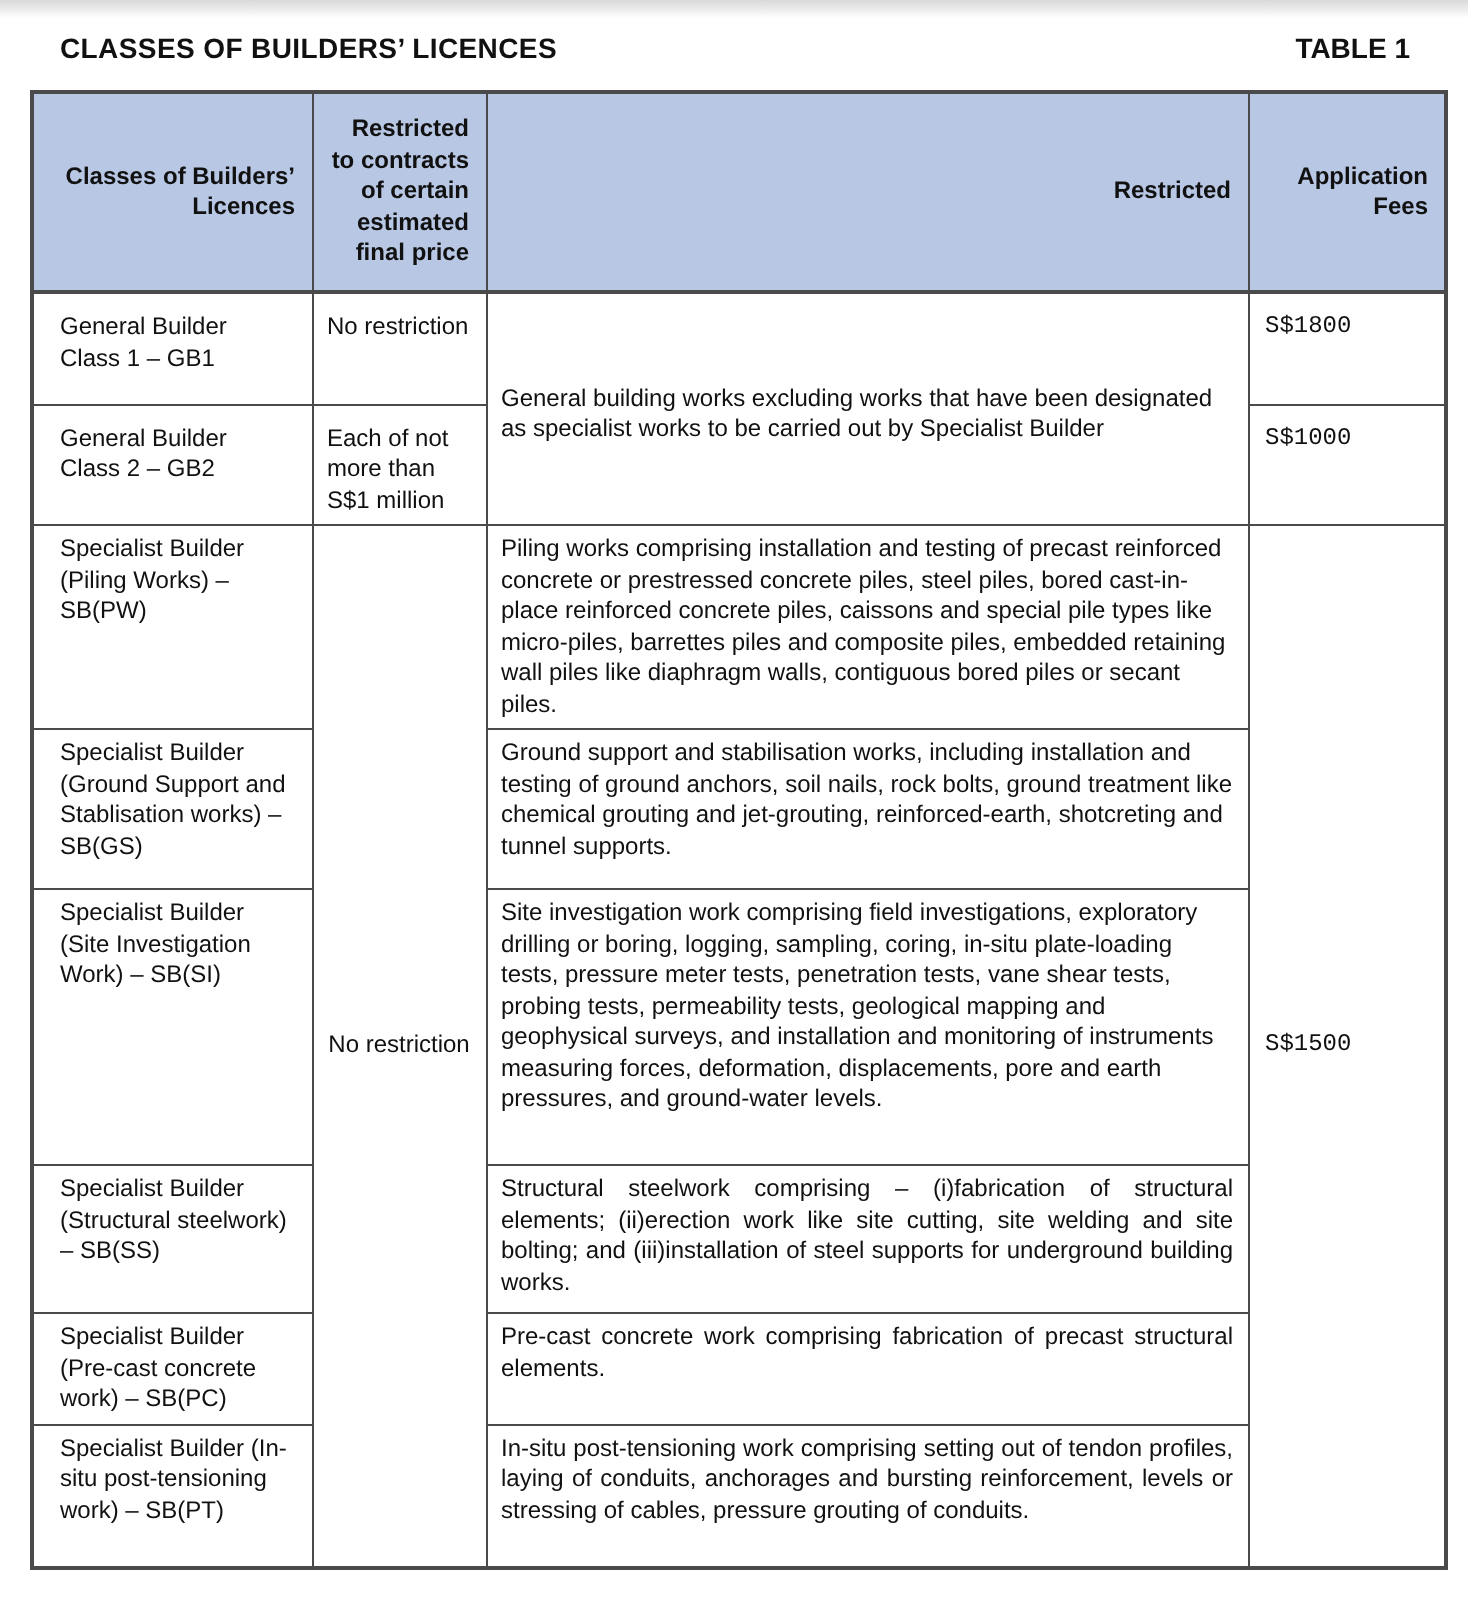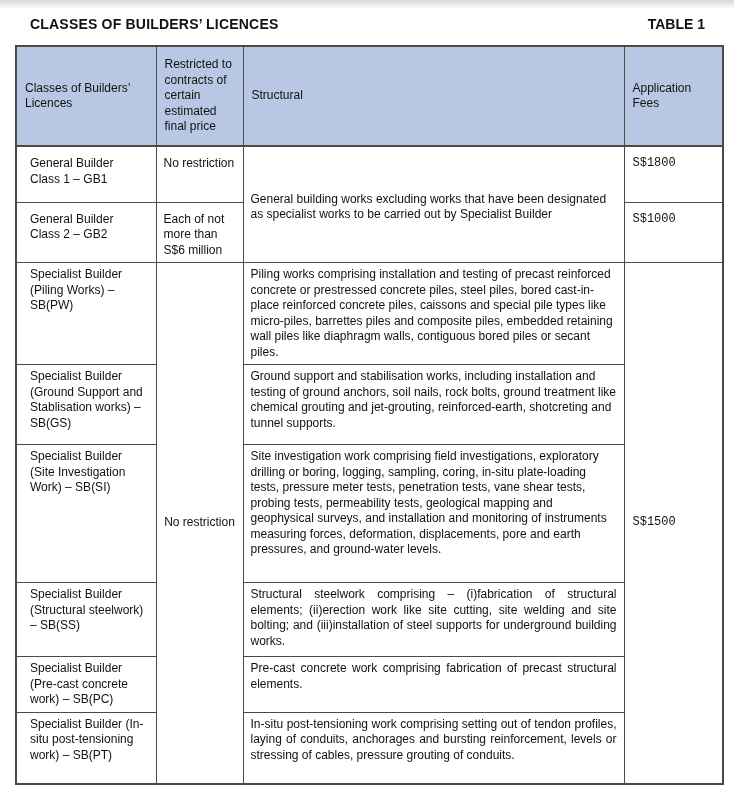--- a/index.html
+++ b/index.html
@@ -50,23 +50,23 @@
   th,td{
     border:1px solid #4a4a4a;
     font-size:12px;
     line-height:15.5px;
     padding:4px 7px;
     vertical-align:top;
     word-wrap:break-word;
   }
   thead th{
     background:var(--header-bg,#b8c7e4);
-    text-align:left;
+    text-align:right;
     vertical-align:middle;
-    font-weight:normal;
+    font-weight:bold;
     border-bottom:2px solid #4a4a4a;
     padding:4px 8px;
   }
   tr.h-head{height:100px}
   tr.h-gb1{height:56px}
   tr.h-gb2{height:49px}
   tr.h-sp1{height:100px}
   tr.h-sp2{height:80px}
   tr.h-sp3{height:138px}
   tr.h-sp4{height:74px}
@@ -96,34 +96,34 @@
     <colgroup>
       <col class="c1">
         <col class="c2">
         <col class="c3">
         <col class="c4">
     </colgroup>
     <thead>
       <tr class="h-head">
         <th>Classes of Builders’ Licences</th>
         <th>Restricted to contracts of certain estimated final price</th>
-        <th>Structural</th>
+        <th>Restricted</th>
         <th>Application Fees</th>
       </tr>
     </thead>
     <tbody>
       <tr class="h-gb1 gb">
         <td class="cls">General Builder Class 1 – GB1</td>
         <td>No restriction</td>
         <td class="mid" rowspan="2">General building works excluding works that have been designated as specialist works to be carried out by Specialist Builder</td>
         <td class="fee">S$1800</td>
       </tr>
       <tr class="h-gb2 gb">
         <td class="cls">General Builder Class 2 – GB2</td>
-        <td>Each of not more than S$6 million</td>
+        <td>Each of not more than S$1 million</td>
         <td class="fee">S$1000</td>
       </tr>
 
       <tr class="h-sp1">
         <td class="cls">Specialist Builder (Piling Works) – SB(PW)</td>
         <td class="mid ctr" rowspan="6">No restriction</td>
         <td>Piling works comprising installation and testing of precast reinforced concrete or prestressed concrete piles, steel piles, bored cast-in-place reinforced concrete piles, caissons and special pile types like micro-piles, barrettes piles and composite piles, embedded retaining wall piles like diaphragm walls, contiguous bored piles or secant piles.</td>
         <td class="fee mid" rowspan="6">S$1500</td>
       </tr>
       <tr class="h-sp2">

